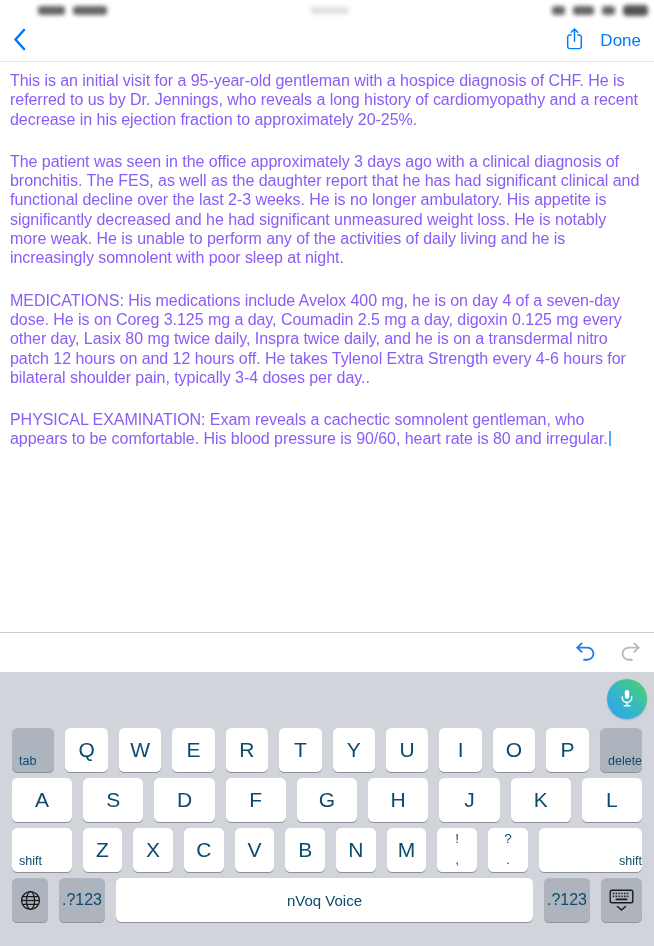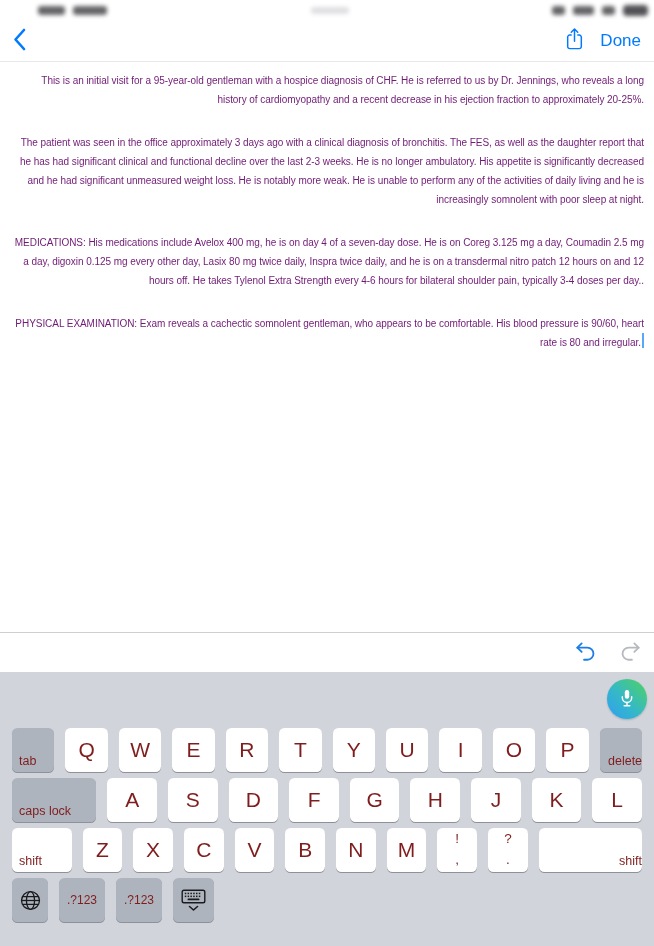--- a/index.html
+++ b/index.html
@@ -19,45 +19,45 @@
   .blob.sm{ width:13px; height:9px; }
   .blob.batt{ width:25px; height:11px; border-radius:4px; opacity:.95; }
 
   
   .nav-bar{ height:42px; display:flex; align-items:center; justify-content:space-between; padding:0 13px; border-bottom:1px solid rgba(0,0,0,.09); background:#fff; }
   .nav-bar button{ background:none; border:none; cursor:pointer; display:flex; align-items:center; padding:0; }
   .nav-right{ display:flex; align-items:center; gap:15px; }
   .done-btn{ color:#007aff; font-size:17px; font-family:inherit; }
 
   
-  .doc{ height:570px; padding:9px 10px 0 10px; font-size:10px; line-height:19.3px; color:#701a75; overflow:hidden; letter-spacing:-.05px;text-align:right; }
+  .doc{ height:570px; padding:9px 10px 0 10px; font-size:16px; line-height:19.3px; color:#8b5cf6; overflow:hidden; letter-spacing:-.05px; }
   .doc p{ margin:0 0 23px 0; }
   .doc p.gap2{ margin-top:16px; }
   .caret{ display:inline-block; width:2px; height:15px; background:#57a8f5; vertical-align:-2px; margin-left:1px; }
 
   
   .accessory-bar{ height:40px; background:#fff; border-top:1px solid #cfcfd3; display:flex; align-items:center; justify-content:flex-end; gap:22px; padding-right:12px; }
   .accessory-bar button{ background:none; border:none; cursor:pointer; padding:0; display:flex; }
   .redo-flip{ transform:scaleX(-1); }
 
   
   .keyboard{ height:274px; background:#d1d4da; position:relative; padding:56px 12px 0 12px; }
   .mic-btn{ position:absolute; top:7px; right:7px; width:40px; height:40px; border-radius:50%; border:none; cursor:pointer;
             background:linear-gradient(225deg,#4fd35e 0%,#35b8c8 55%,#2f9ef2 100%);
             display:flex; align-items:center; justify-content:center; box-shadow:0 1px 2px rgba(0,0,0,.18); }
   .kb-row{ display:flex; gap:11px; margin-bottom:6px; height:44px; }
   .key{ flex:1; background:#fff; border:none; border-radius:5.5px; box-shadow:0 1px 0 rgba(70,74,82,.48); cursor:pointer;
-        font-family:inherit; color:#7f1d1d; display:flex; align-items:center; justify-content:center; position:relative; font-size:21px; font-weight:400; padding:0; }
+        font-family:inherit; color:#0c4a6e; display:flex; align-items:center; justify-content:center; position:relative; font-size:21px; font-weight:400; padding:0; }
   .key.gray{ background:#aeb4be; }
   .key .corner{ position:absolute; bottom:4px; font-size:12.5px; letter-spacing:0; }
   .key .corner.bl{ left:7px; }
   .key .corner.br{ right:0; }
   .key.lab-only{ font-size:12.5px; }
   .key.dual{ flex-direction:column; justify-content:space-between; font-size:13.5px; padding:5px 0 7px 0; line-height:11px; }
-  .key.k-numbers-left,.key.k-numbers-right{ flex:none; width:46px; font-size:12px; }
+  .key.k-numbers-left,.key.k-numbers-right{ flex:none; width:46px; font-size:16px; }
   .key.k-globe{ flex:none; width:36px; }
   .key.k-dismiss{ flex:none; width:41px; }
   .key.k-capslock,.key.k-return{ flex:1.7; }
   .key.k-shift-left{ flex:1.5; }
   .key.k-shift-right{ flex:2.6; }
   .key.k-space{ flex:10; font-size:15px; }
 </style>
 </head>
 <body>
 
@@ -151,23 +151,20 @@
           <button class="key k-y">Y</button>
           <button class="key k-u">U</button>
           <button class="key k-i">I</button>
           <button class="key k-o">O</button>
           <button class="key k-p">P</button>
           <button class="key k-delete gray">
             <span class="corner br">delete</span>
           </button>
         </div>
         <div class="kb-row">
-          <button class="key k-capslock gray">
-            <span class="corner bl">caps lock</span>
-          </button>
           <button class="key k-a">A</button>
           <button class="key k-s">S</button>
           <button class="key k-d">D</button>
           <button class="key k-f">F</button>
           <button class="key k-g">G</button>
           <button class="key k-h">H</button>
           <button class="key k-j">J</button>
           <button class="key k-k">K</button>
           <button class="key k-l">L</button>
         </div>
@@ -197,20 +194,21 @@
         <div class="kb-row">
           <button class="key k-globe gray">
             <svg width="25" height="25" viewBox="0 0 24 24" fill="none" stroke="#1b1b1d" stroke-width="1.25">
               <circle cx="12" cy="12" r="8.6"></circle>
               <path d="M3.4 12 H20.6"></path>
               <ellipse cx="12" cy="12" rx="3.9" ry="8.6"></ellipse>
               <path d="M4.7 8.2 H19.3 M4.7 15.8 H19.3"></path>
             </svg>
           </button>
           <button class="key k-numbers-left gray lab-only">.?123</button>
+          <button class="key k-space">nVoq Voice</button>
           <button class="key k-numbers-right gray lab-only">.?123</button>
           <button class="key k-dismiss gray">
             <svg width="27" height="24" viewBox="0 0 27 24" fill="none">
               <rect x="2.2" y="2.2" width="22.6" height="12.6" rx="1.8" stroke="#1b1b1d" stroke-width="1.4"></rect>
               <g fill="#1b1b1d">
                 <rect x="4.8" y="4.7" width="1.5" height="1.5"></rect>
                 <rect x="7.6" y="4.7" width="1.5" height="1.5"></rect>
                 <rect x="10.4" y="4.7" width="1.5" height="1.5"></rect>
                 <rect x="13.2" y="4.7" width="1.5" height="1.5"></rect>
                 <rect x="16" y="4.7" width="1.5" height="1.5"></rect>

